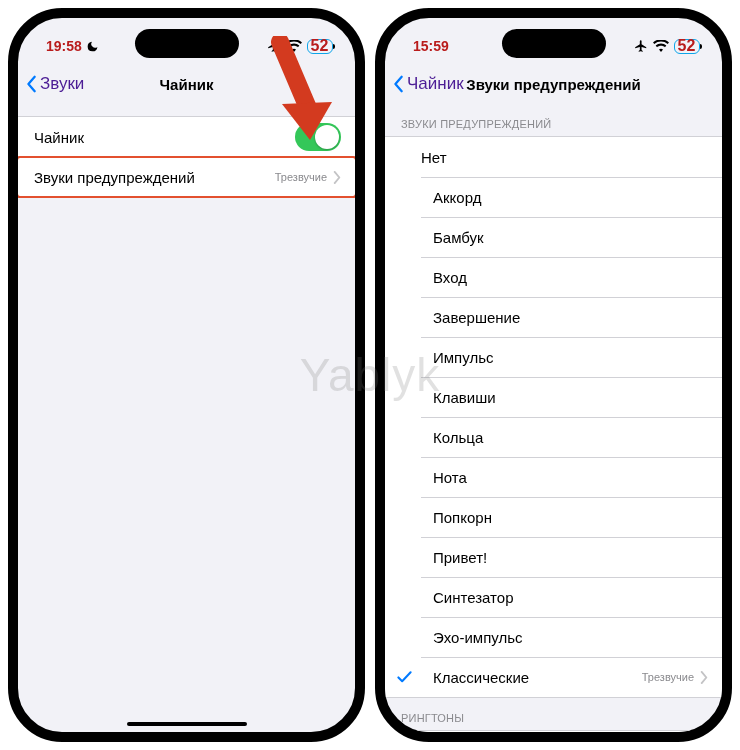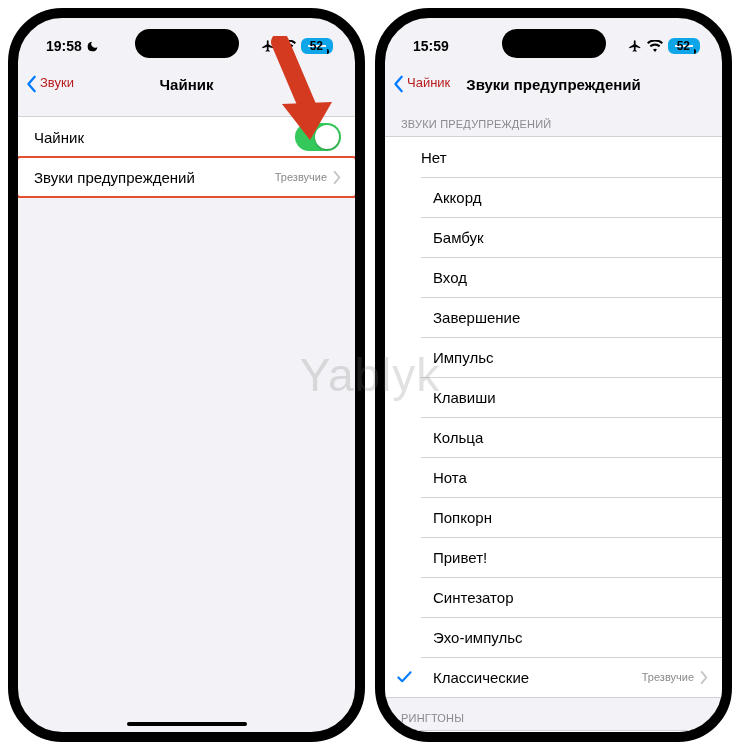--- a/index.html
+++ b/index.html
@@ -34,32 +34,32 @@
     z-index: 10;
   }
   .status-bar {
     height: 46px;
     display: flex;
     justify-content: space-between;
     align-items: center;
     padding: 10px 22px 0 28px;
     font-size: 14px;
     font-weight: 600;
-    color: #000000;
+    color: #b91c1c;
   }
   .status-left { display: flex; align-items: center; gap: 4px; }
   .status-right { display: flex; align-items: center; gap: 5px; }
   .moon-icon, .plane-icon, .wifi-icon { display: inline-flex; }
   .battery {
     display: inline-flex;
     align-items: center;
-    border: 7px solid #0ea5e9;
+    border: 1px solid #0ea5e9;
     border-radius: 6px;
     padding: 1px 3px 1px 2px;
-    font-size: 12px;
+    font-size: 16px;
     font-weight: 700;
     position: relative;
     height: 15px;
     min-width: 26px;
     justify-content: center;
   }
   .battery::after {
     content: "";
     position: absolute;
     right: -3px;
@@ -71,22 +71,23 @@
   }
   .nav-bar {
     height: 40px;
     display: flex;
     align-items: center;
     position: relative;
     padding: 0 8px;
   }
   .back-btn {
     display: flex;
-    color: #b91c1c;
-    font-size: 13px;
+    align-items: center;
+    color: #4c1d95;
+    font-size: 17px;
     gap: 2px;
   }
   .nav-title {
     position: absolute;
     left: 0; right: 0;
     text-align: center;
     font-size: 15px;
     font-weight: 600;
     color: #000;
     pointer-events: none;

